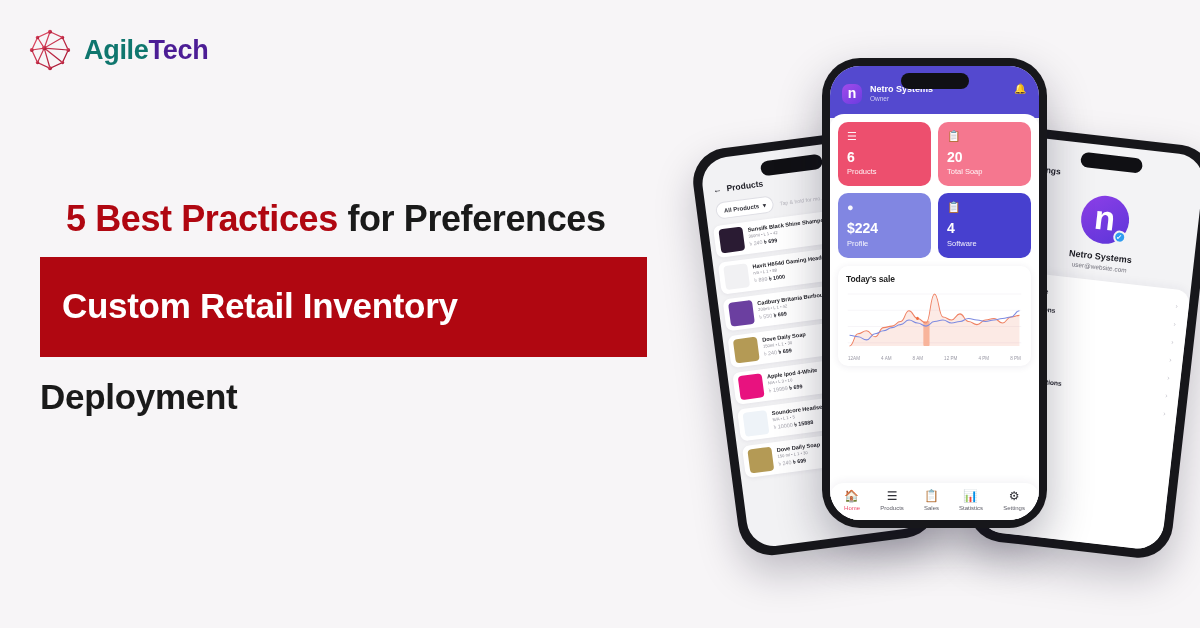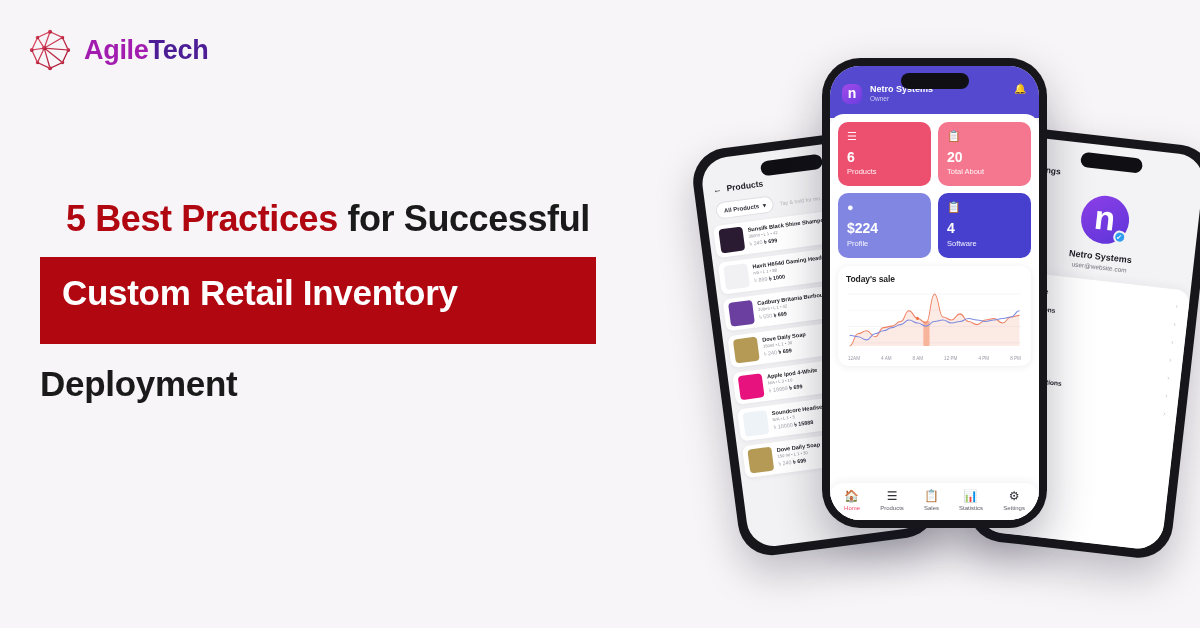--- a/index.html
+++ b/index.html
@@ -10,35 +10,35 @@
     position: relative;
   }
 
   
   .logo-wrap {
     position: absolute; left: 26px; top: 26px;
     display: flex; align-items: center; gap: 10px;
   }
   .logo-mark { width: 48px; height: 48px; display: block; }
   .logo-text { font-size: 27px; font-weight: 700; letter-spacing: -0.3px; }
-  .logo-text .agile { color: #a21caf; }
+  .logo-text .agile { color: #0f766e; }
   .logo-text .tech  { color: #4c1d95; }
 
   
   .headline {
     position: absolute; left: 40px; top: 198px; width: 680px;
   }
   .hl-line1 {
     font-size: 36px; font-weight: 700; color: #1a1a1a;
     letter-spacing: -0.4px; line-height: 1.18; margin-bottom: 17px;
   }
   .hl-line1 .accent { color: #b00711; margin-left: 26px; }
   .hl-band {
-    background: #b00711; display: block; width: 556px;
-    padding: 8px 22px 22px 22px;
+    background: #b00711; display: block; width: 607px;
+    padding: 21px 22px 22px 22px;
   }
   .hl-band div {
     color: #ffffff; font-size: 35px; font-weight: 700;
     letter-spacing: -0.3px; line-height: 1.62;
   }
   .hl-line4 {
     font-size: 35px; font-weight: 700; color: #1a1a1a;
     letter-spacing: -0.3px; margin-top: 20px;
   }
 
@@ -214,21 +214,21 @@
         <circle cx="38" cy="46" r="4.6"></circle>
     </g>
   </svg>
   <div class="logo-text">
     <span class="agile">Agile</span><span class="tech">Tech</span>
   </div>
 </div>
 
 <div class="headline">
   <div class="hl-line1">
-    <span class="accent">5 Best Practices</span><span> for Successful</span>
+    <span class="accent">5 Best Practices</span><span> for Preferences</span>
   </div>
   <div class="hl-band">
     <div>Custom Retail Inventory</div>
   </div>
   <div class="hl-line4">Deployment</div>
 </div>
 
 <div class="stage">
 
   <div class="phone" id="phone-left">
@@ -379,21 +379,21 @@
       <div class="dash-body">
         <div class="stat-grid" id="stat-grid">
             <div class="stat-card" style="background: rgb(237, 79, 110);">
               <span class="stat-ico">☰</span>
               <div class="stat-val">6</div>
               <div class="stat-lbl">Products</div>
             </div>
             <div class="stat-card" style="background: rgb(245, 119, 143);">
               <span class="stat-ico">📋</span>
               <div class="stat-val">20</div>
-              <div class="stat-lbl">Total About</div>
+              <div class="stat-lbl">Total Soap</div>
             </div>
             <div class="stat-card" style="background: rgb(129, 134, 226);">
               <span class="stat-ico">●</span>
               <div class="stat-val">$224</div>
               <div class="stat-lbl">Profile</div>
             </div>
             <div class="stat-card" style="background: rgb(71, 64, 207);">
               <span class="stat-ico">📋</span>
               <div class="stat-val">4</div>
               <div class="stat-lbl">Software</div>

